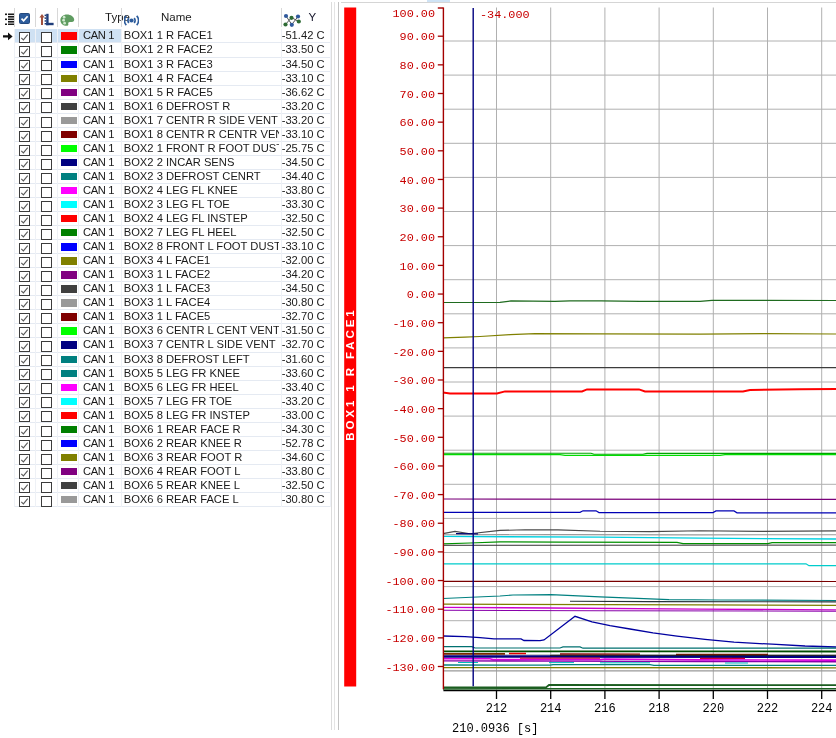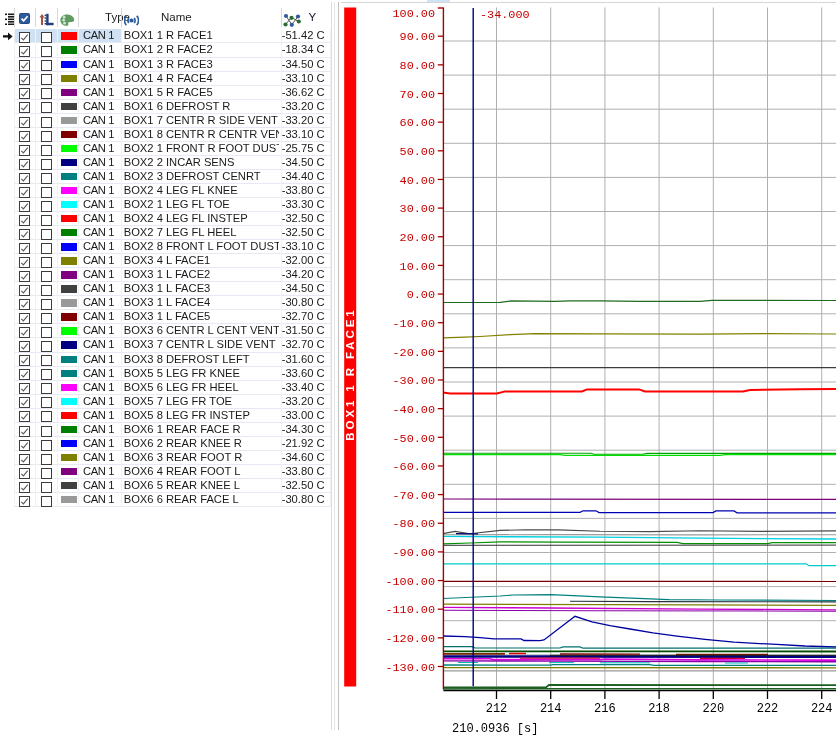--- a/index.html
+++ b/index.html
@@ -288,21 +288,21 @@
           </svg>
         </span>
         <span class="cb2x" style="position:absolute;top:1.4px;left:26.9px;width:11px;height:11px;">
           <svg class="cb" width="11" height="11">
             <rect x="0.5" y="0.5" width="10" height="10" fill="#ffffff" stroke="#3c3c3c"></rect>
           </svg>
         </span>
         <div class="swatch" style="background:#008000"></div>
         <div class="cell type">CAN 1</div>
         <div class="cell name">BOX1 2 R FACE2</div>
-        <div class="cell yval">-18.34 C</div>
+        <div class="cell yval">-33.50 C</div>
       </div>
       <div class="row">
         <span class="cb1" style="position:absolute;top:1.4px;left:5.4px;width:11px;height:11px;">
           <svg class="cb" width="11" height="11">
             <rect x="0.5" y="0.5" width="10" height="10" fill="#ffffff" stroke="#3c3c3c"></rect>
             <path d="M2.3 5.8 L4.4 7.9 L8.7 2.7" fill="none" stroke="#5a5a5a" stroke-width="1.1"></path>
           </svg>
         </span>
         <span class="cb2x" style="position:absolute;top:1.4px;left:26.9px;width:11px;height:11px;">
           <svg class="cb" width="11" height="11">
@@ -474,21 +474,21 @@
             <path d="M2.3 5.8 L4.4 7.9 L8.7 2.7" fill="none" stroke="#5a5a5a" stroke-width="1.1"></path>
           </svg>
         </span>
         <span class="cb2x" style="position:absolute;top:1.4px;left:26.9px;width:11px;height:11px;">
           <svg class="cb" width="11" height="11">
             <rect x="0.5" y="0.5" width="10" height="10" fill="#ffffff" stroke="#3c3c3c"></rect>
           </svg>
         </span>
         <div class="swatch" style="background:#00ffff"></div>
         <div class="cell type">CAN 1</div>
-        <div class="cell name">BOX2 1 LEG FL TOE</div>
+        <div class="cell name">BOX2 3 LEG FL TOE</div>
         <div class="cell yval">-33.30 C</div>
       </div>
       <div class="row">
         <span class="cb1" style="position:absolute;top:1.4px;left:5.4px;width:11px;height:11px;">
           <svg class="cb" width="11" height="11">
             <rect x="0.5" y="0.5" width="10" height="10" fill="#ffffff" stroke="#3c3c3c"></rect>
             <path d="M2.3 5.8 L4.4 7.9 L8.7 2.7" fill="none" stroke="#5a5a5a" stroke-width="1.1"></path>
           </svg>
         </span>
         <span class="cb2x" style="position:absolute;top:1.4px;left:26.9px;width:11px;height:11px;">
@@ -764,21 +764,21 @@
           </svg>
         </span>
         <span class="cb2x" style="position:absolute;top:1.4px;left:26.9px;width:11px;height:11px;">
           <svg class="cb" width="11" height="11">
             <rect x="0.5" y="0.5" width="10" height="10" fill="#ffffff" stroke="#3c3c3c"></rect>
           </svg>
         </span>
         <div class="swatch" style="background:#0000ff"></div>
         <div class="cell type">CAN 1</div>
         <div class="cell name">BOX6 2 REAR KNEE R</div>
-        <div class="cell yval">-21.92 C</div>
+        <div class="cell yval">-52.78 C</div>
       </div>
       <div class="row">
         <span class="cb1" style="position:absolute;top:1.4px;left:5.4px;width:11px;height:11px;">
           <svg class="cb" width="11" height="11">
             <rect x="0.5" y="0.5" width="10" height="10" fill="#ffffff" stroke="#3c3c3c"></rect>
             <path d="M2.3 5.8 L4.4 7.9 L8.7 2.7" fill="none" stroke="#5a5a5a" stroke-width="1.1"></path>
           </svg>
         </span>
         <span class="cb2x" style="position:absolute;top:1.4px;left:26.9px;width:11px;height:11px;">
           <svg class="cb" width="11" height="11">

